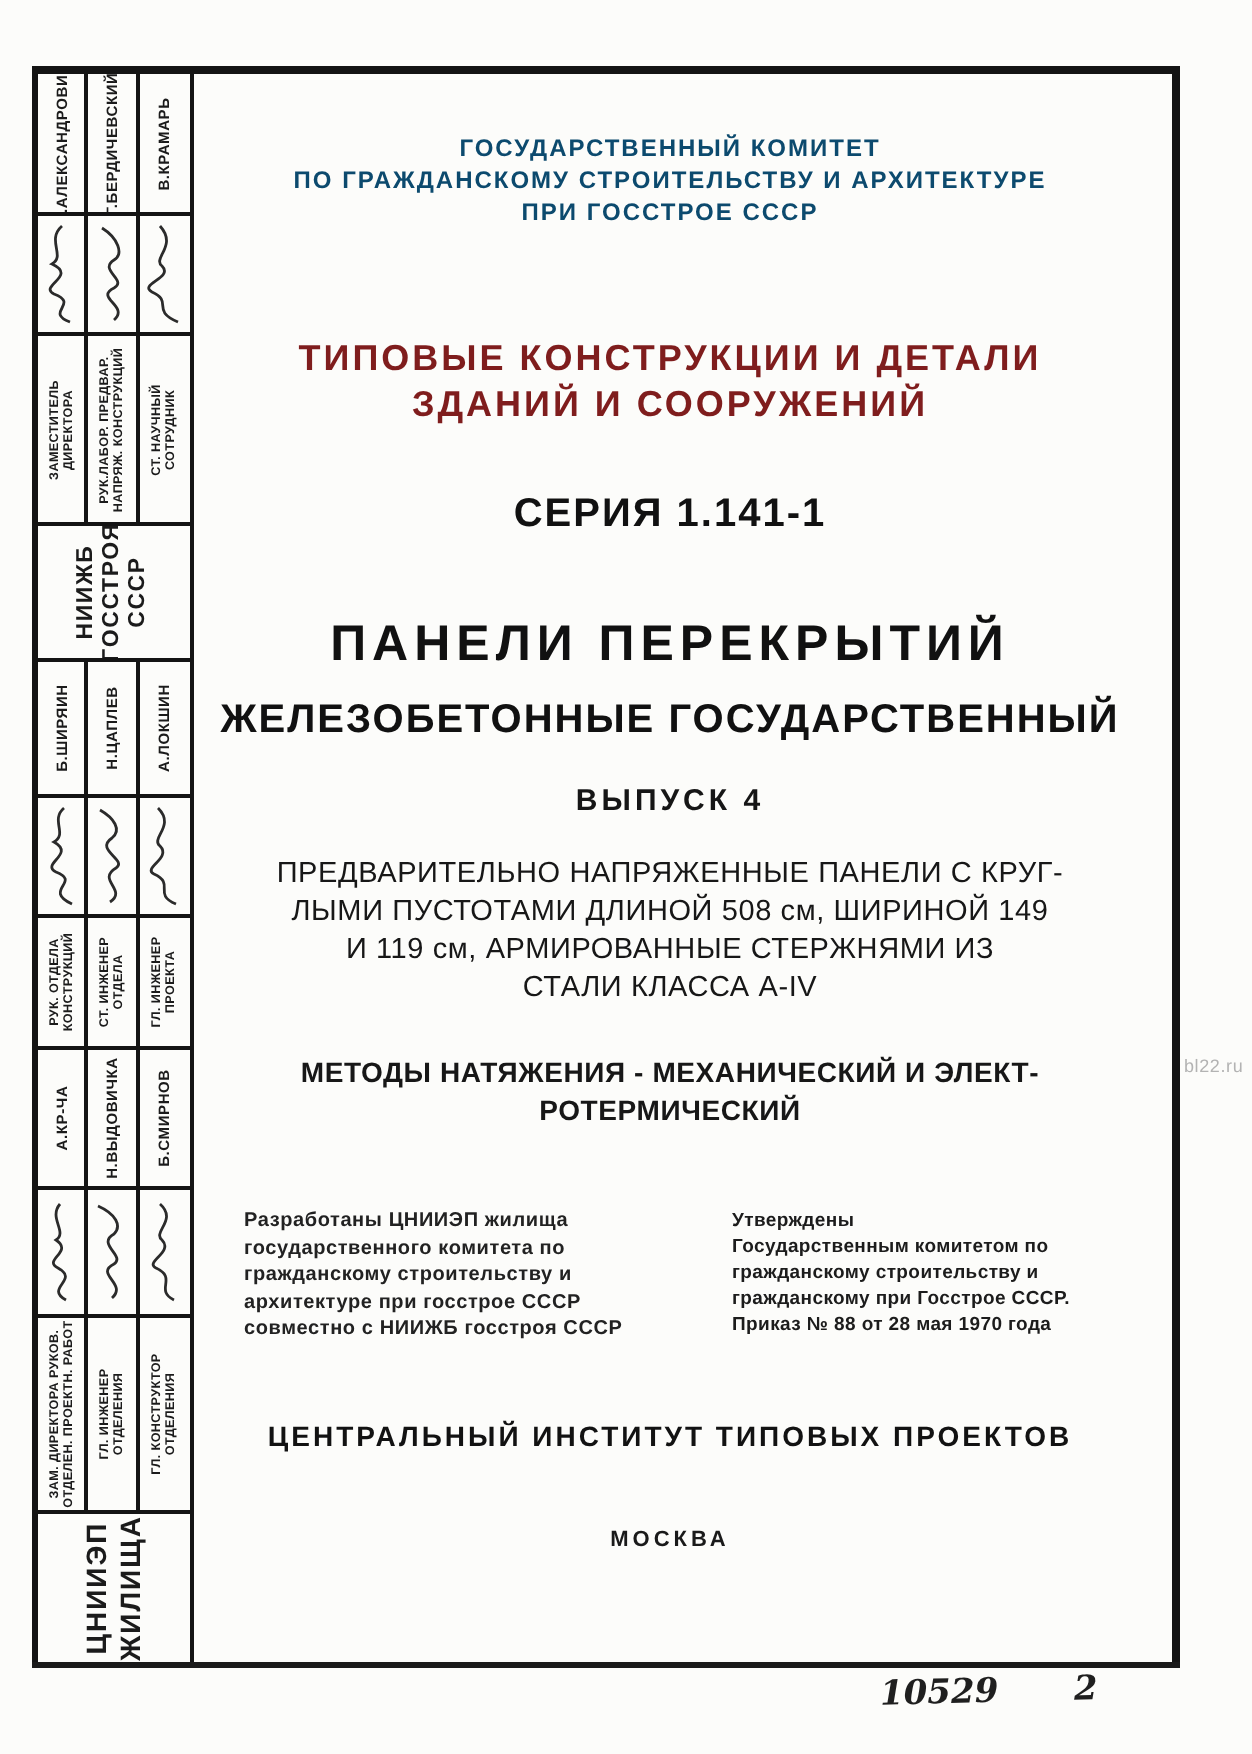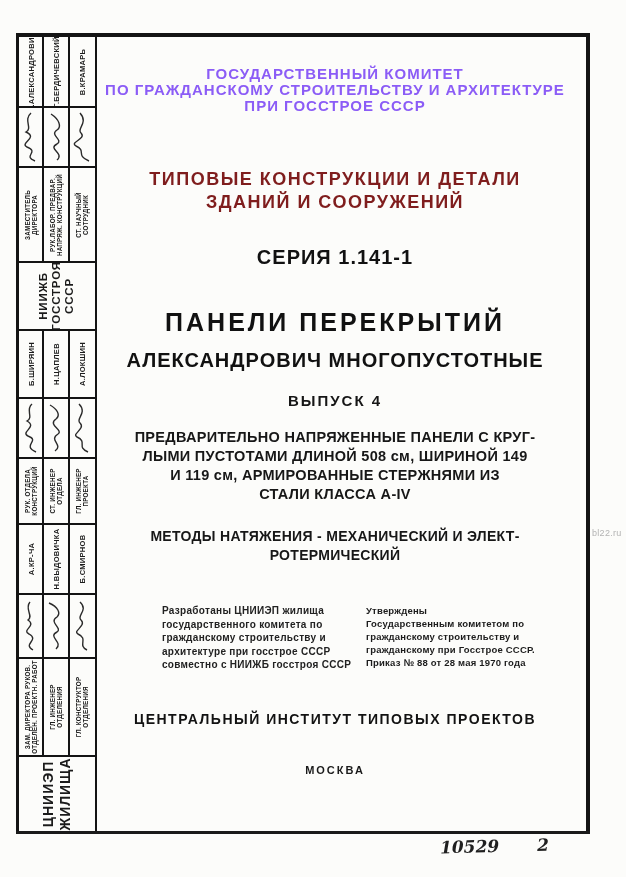--- a/index.html
+++ b/index.html
@@ -33,29 +33,29 @@
     white-space:nowrap; text-align:center; font-weight:bold; color:#1b1b1b;
   }
   .vname{font-size:7.5px; letter-spacing:0.3px;}
   .vrole{font-size:6.3px; line-height:1.15; letter-spacing:0.2px;}
   .vinst{font-size:11.5px; line-height:1.15; letter-spacing:0.8px;}
   .vinst2{font-size:14px; line-height:1.2; letter-spacing:1px;}
   .sigsvg{position:absolute; top:50%; left:50%; transform:translate(-50%,-50%) rotate(-90deg);}
 
   
   .mainblock{left:95px; width:480px;}
-  .h-small{font-size:15px; font-weight:bold; letter-spacing:1px; line-height:16px; color:#8b5cf6;}
+  .h-small{font-size:12px; font-weight:bold; letter-spacing:1px; line-height:16px; color:#0c4a6e;}
   .h-doc{font-size:18px; font-weight:bold; letter-spacing:1.5px; line-height:23px; color:#7f1d1d;}
   .h-series{font-size:20px; font-weight:bold; letter-spacing:1px; color:#111;}
   .h-title1{font-size:25px; font-weight:bold; letter-spacing:3px; color:#111;}
   .h-title2{font-size:20px; font-weight:bold; letter-spacing:1px; color:#111;}
   .h-issue{font-size:15px; font-weight:bold; letter-spacing:2px; color:#161616;}
-  .h-desc{font-size:14.5px; font-weight:bold; line-height:19px; letter-spacing:0.3px; color:#171717;}
+  .h-desc{font-size:14.5px; font-weight:normal; line-height:19px; letter-spacing:0.3px; color:#171717;}
   .h-meth{font-size:14px; font-weight:bold; line-height:19px; letter-spacing:0.3px; color:#171717;}
-  .h-dev{font-size:10px; font-weight:bold; line-height:13.5px; letter-spacing:0.3px; color:#222;margin-left:40px;}
+  .h-dev{font-size:10px; font-weight:bold; line-height:13.5px; letter-spacing:0.3px; color:#222;}
   .h-app{font-size:9.5px; font-weight:bold; line-height:13px; letter-spacing:0.2px; color:#1c1c1c;}
   .h-pub{font-size:14px; font-weight:bold; letter-spacing:1.5px; color:#121212;}
   .h-city{font-size:11px; font-weight:bold; letter-spacing:2px; color:#1a1a1a;}
   .handnum{font-family:"DejaVu Serif", serif; font-style:italic; font-size:17px; font-weight:bold; color:#1f1f1f; transform:rotate(-1.5deg);}
   .watermark{font-size:9px; color:#b3b3b3; letter-spacing:0.3px;}
 </style>
 </head>
 <body>
 
 <div class="canvas">
@@ -249,21 +249,21 @@
     <div class="h-doc">ТИПОВЫЕ КОНСТРУКЦИИ И ДЕТАЛИ</div>
     <div class="h-doc">ЗДАНИЙ И СООРУЖЕНИЙ</div>
   </div>
 
   <div class="abs mainblock ctr" style="top:246px;">
     <span class="h-series">СЕРИЯ 1.141-1</span>
   </div>
 
   <div class="abs mainblock ctr" style="top:308px;">
     <div class="h-title1">ПАНЕЛИ  ПЕРЕКРЫТИЙ</div>
-    <div class="h-title2" style="margin-top:12px;">АЛЕКСАНДРОВИЧ  МНОГОПУСТОТНЫЕ</div>
+    <div class="h-title2" style="margin-top:12px;">ЖЕЛЕЗОБЕТОННЫЕ  ГОСУДАРСТВЕННЫЙ</div>
   </div>
 
   <div class="abs mainblock ctr" style="top:392px;">
     <span class="h-issue">ВЫПУСК 4</span>
   </div>
 
   <div class="abs mainblock ctr" style="top:428px;">
     <div class="h-desc">ПРЕДВАРИТЕЛЬНО НАПРЯЖЕННЫЕ ПАНЕЛИ С КРУГ-</div>
     <div class="h-desc">ЛЫМИ ПУСТОТАМИ ДЛИНОЙ 508 см, ШИРИНОЙ 149</div>
     <div class="h-desc">И 119 см, АРМИРОВАННЫЕ СТЕРЖНЯМИ ИЗ</div>

